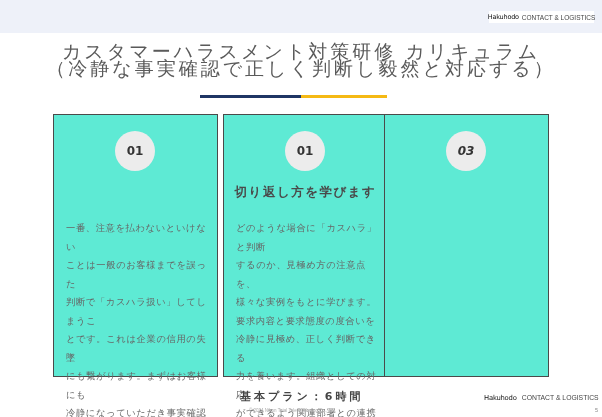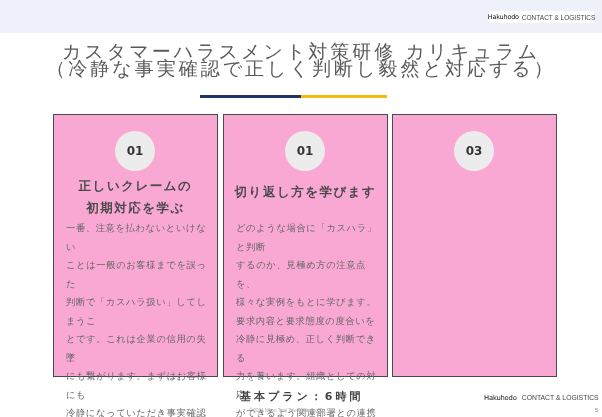--- a/index.html
+++ b/index.html
@@ -13,24 +13,24 @@
   .logo-box .sub, .footer-logo .sub { font-family: "Liberation Sans", sans-serif; color: #444; }
 
   .title { position: absolute; left: 0; width: 602px; text-align: center; color: #5a5a5a; font-size: 19px; letter-spacing: 3px; white-space: nowrap; }
   .title.l1 { top: 39px; }
   .title.l2 { top: 56px; }
 
   .underline { position: absolute; top: 95px; height: 3px; }
   .underline.navy { left: 200px; width: 101px; background: #1f3564; }
   .underline.gold { left: 301px; width: 86px; background: #f5b914; }
 
-  .card { position: absolute; top: 114px; width: 165px; height: 263px; border: 1.5px solid #4a4a4a; background: #f9a8d4; }
+  .card { position: absolute; top: 114px; width: 165px; height: 263px; border: 1.5px solid #4a4a4a; background: #5eead4; }
   .card.c1 { left: 53px; }
   .card.c2 { left: 223px; }
-  .card.c3 { left: 392px; }
+  .card.c3 { left: 384px; font-style: italic; }
 
   .num { position: absolute; left: 61px; top: 16px; width: 40px; height: 40px; border-radius: 50%; background: #ececec;
     display: flex; align-items: center; justify-content: center; font-weight: bold; font-size: 12px; color: #333; }
 
   .card-title { position: absolute; left: 0; width: 100%; text-align: center; font-size: 12.5px; font-weight: bold; color: #4a4a4a; letter-spacing: 1.5px; line-height: 22px; white-space: pre-line; }
   .c1 .card-title, .c3 .card-title { top: 60px; }
   .c2 .card-title { top: 66px; }
 
   .card-body { position: absolute; left: 12px; right: 8px; font-size: 9.3px; line-height: 18.5px; color: #666; letter-spacing: 0.6px; white-space: pre-line; }
   .c1 .card-body { top: 104px; }
@@ -52,22 +52,20 @@
 </div>
 
 <div class="title l1">カスタマーハラスメント対策研修 カリキュラム</div>
 <div class="title l2">（冷静な事実確認で正しく判断し毅然と対応する）</div>
 
 <div class="underline navy"></div>
 <div class="underline gold"></div>
 
 <div class="card c1">
   <div class="num">01</div>
-  <div class="card-title">正しいクレームの
-初期対応を学ぶ</div>
   <div class="card-body">一番、注意を払わないといけない
 ことは一般のお客様までを誤った
 判断で「カスハラ扱い」してしまうこ
 とです。これは企業の信用の失墜
 にも繋がります。まずはお客様にも
 冷静になっていただき事実確認を
 するための正しい初期対応を学び
 ます。</div>
 </div>
 

